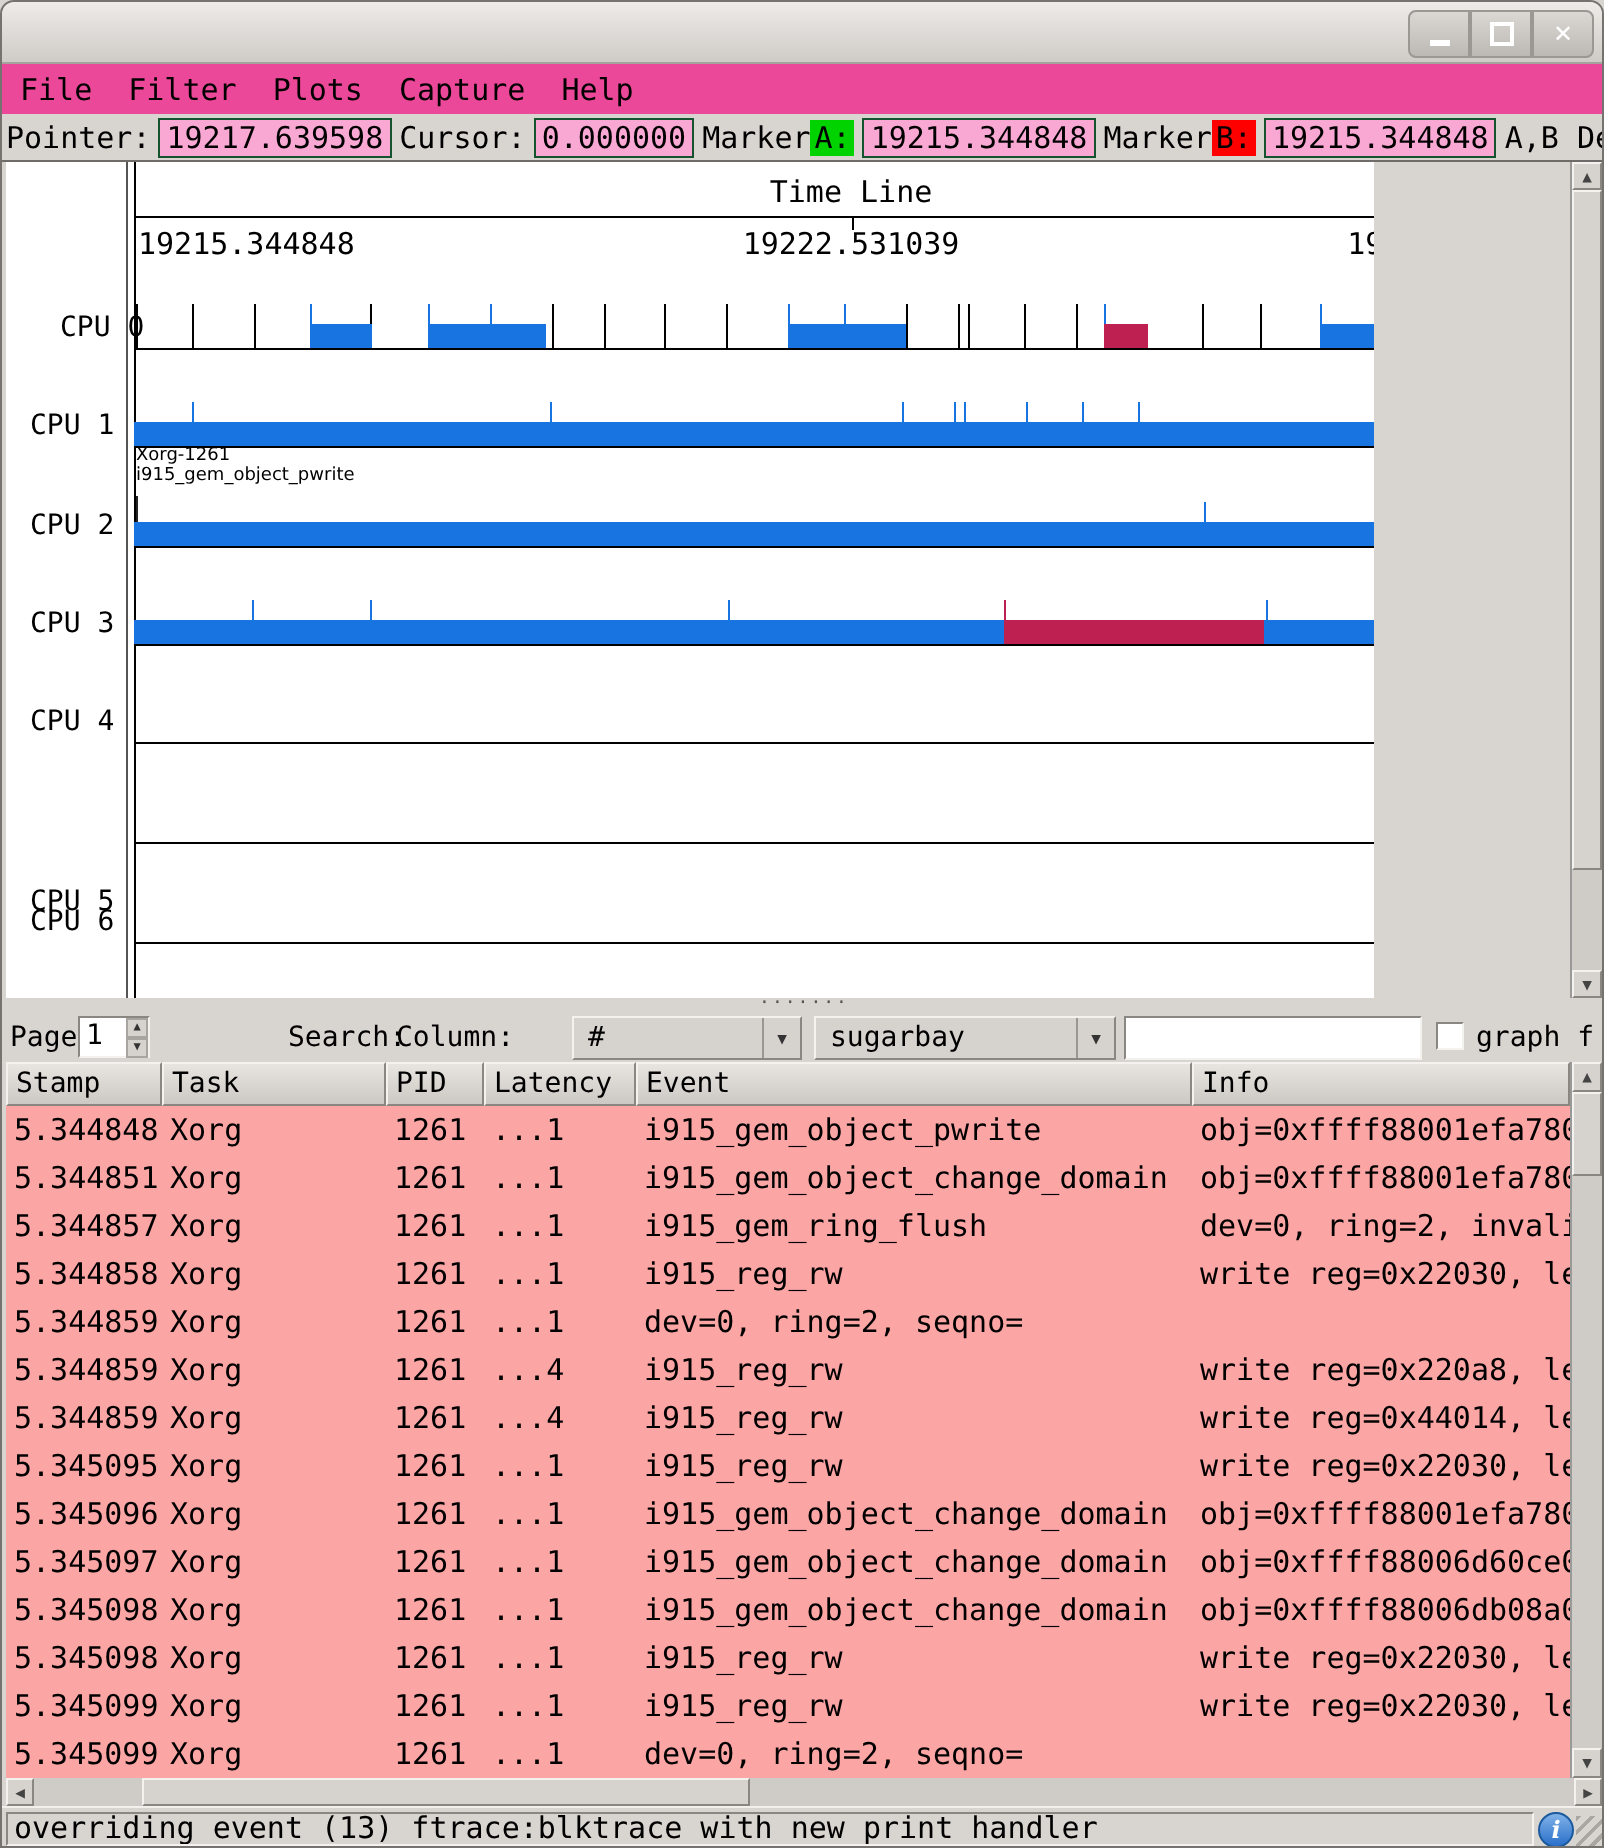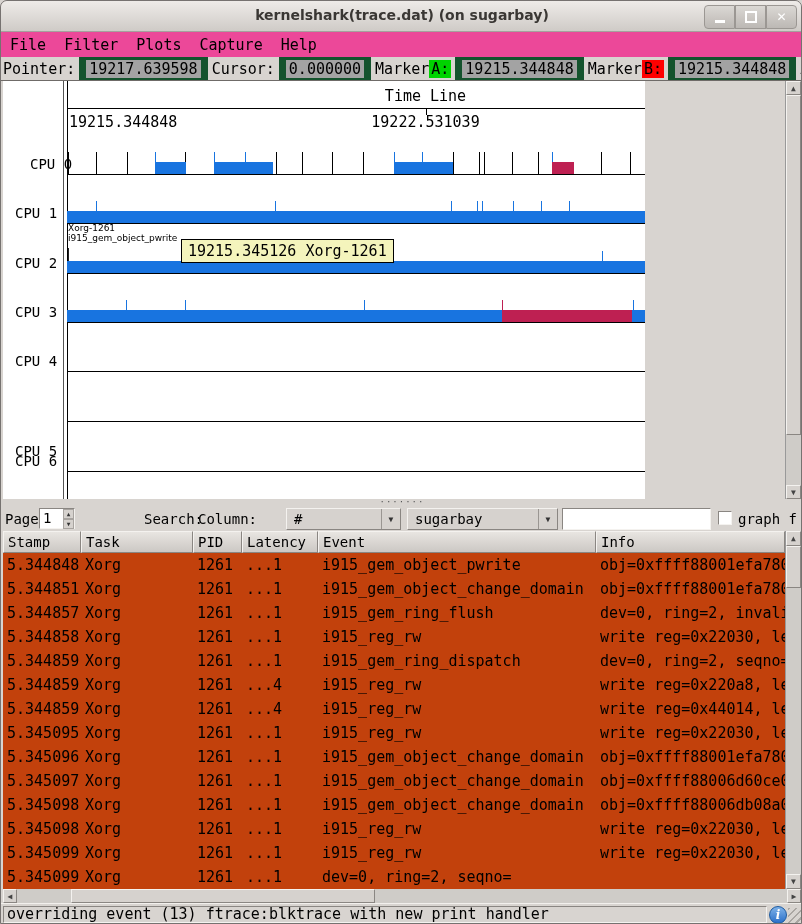--- a/index.html
+++ b/index.html
@@ -28,27 +28,27 @@
 
   
   .menubar{left:0;top:31px;width:802px;height:25px;background:#ec4899;
     display:flex;align-items:center;font-size:15px;}
   .menuitem{padding:2px 9px;cursor:default;}
 
   
   .pointerbar{left:0;top:56px;width:802px;height:24px;background:#d8d4d0;
     border-bottom:1px solid #6f6b68;display:flex;align-items:center;
     font-size:15px;white-space:pre;overflow:hidden;padding-left:2px;box-sizing:border-box;}
-  .valbox{background:#a3a3a3;border:7px solid #14532d;padding:0 3px;margin:1px 4px;}
+  .valbox{background:#f9a8d4;border:1px solid #14532d;padding:0 3px;margin:1px 4px;}
   .mkey{padding:0 2px;font-weight:normal;}
   .mkey.a{background:#00d300;}
   .mkey.b{background:#ff0000;}
 
   
-  .graph{left:2px;top:80px;width:642px;height:418px;background:#fff;overflow:hidden;}
+  .graph{left:2px;top:80px;width:642px;height:418px;background:#fff;overflow:hidden;padding-left:42px;}
   .gutterline{left:60px;top:0;width:1px;height:418px;background:#555;}
   .plotborder{left:64px;top:0;width:1px;height:418px;background:#000;}
   .tl-title{left:64px;top:6px;width:717px;text-align:center;font-size:15px;}
   .tl-rule{left:64px;top:27px;width:718px;height:1px;background:#000;}
   .tl-ctick{left:423px;top:27px;width:1px;height:7px;background:#000;}
   .ts{top:32px;font-size:15px;}
   .cpulabel{font-size:14px;}
   .tooltip{left:178px;top:158px;background:#f4f4bc;border:1px solid #000;
     font-size:15px;padding:2px 6px;white-space:pre;z-index:30;}
   .task-lbls{left:65px;top:142px;font:9px "DejaVu Sans",sans-serif;line-height:10px;z-index:5;}
@@ -88,41 +88,40 @@
     font:14px "DejaVu Sans Mono",monospace;padding:0 3px;outline:none;}
   .checkbox{left:717px;top:4px;width:14px;height:14px;background:#fff;
     border:1px solid;border-color:#8a8682 #f4f2ef #f4f2ef #8a8682;box-sizing:border-box;}
 
   
   .thead{left:2px;top:530px;width:782px;height:22px;display:grid;
     grid-template-columns:78px 112px 49px 76px 278px 1fr;}
   .hcell{background:linear-gradient(#e8e5e1,#ccc8c4);border:1px solid;
     border-color:#f4f2ef #8a8682 #8a8682 #f4f2ef;box-sizing:border-box;
     font-size:14px;padding:2px 0 0 4px;overflow:hidden;white-space:pre;}
-  .tbody{left:2px;top:552px;width:782px;height:336px;background:#c2410c;overflow:hidden;}
+  .tbody{left:2px;top:552px;width:782px;height:336px;background:#fca5a5;overflow:hidden;}
   .trow{display:grid;grid-template-columns:78px 112px 49px 76px 278px 1fr;
     height:24px;line-height:24px;font-size:15px;}
   .tcell{padding-left:4px;overflow:hidden;white-space:pre;}
 
   
   .statusbar{left:0;top:902px;width:802px;height:22px;background:#d8d4d0;border-top:1px solid #f2f0ed;}
   .statusfield{left:2px;top:2px;width:764px;height:17px;border:1px solid;
     border-color:#8a8682 #f4f2ef #f4f2ef #8a8682;box-sizing:border-box;
     font-size:15px;line-height:15px;padding-left:3px;white-space:pre;overflow:hidden;}
   .infoicon{left:768px;top:2px;width:18px;height:18px;border-radius:50%;
     background:linear-gradient(#7fb2e8,#2a6fc9);border:1px solid #1c5aa0;
     color:#fff;font:italic bold 12px "DejaVu Serif",serif;text-align:center;line-height:17px;box-sizing:border-box;}
   .grip{left:787px;top:4px;width:13px;height:15px;
     background:repeating-linear-gradient(135deg,#aaa6a2 0 2px,#d8d4d0 2px 5px);}
 </style>
 </head>
 <body>
 
 <div class="abs titlebar">
-  <div class="abs wtitle">kernelshark(trace.dat) (on sugarbay)</div>
   <div class="abs winbtns">
     <div class="wbtn">
         <span class="glyph-min"></span>
       </div>
     <div class="wbtn">
         <span class="glyph-max"></span>
       </div>
     <div class="wbtn">
         <span class="glyph-close">✕</span>
       </div>
@@ -146,21 +145,20 @@
   <div class="abs tl-rule"></div>
   <div class="abs tl-ctick"></div>
   <div class="abs ts" style="left:66px;">19215.344848</div>
   <div class="abs ts" style="left:64px;width:717px;text-align:center;">19222.531039</div>
   <div class="abs ts" style="left:64px;width:715px;text-align:right;">19229.717229</div>
   <div class="abs task-lbls">
     <div>Xorg-1261</div>
     <div>i915_gem_object_pwrite</div>
   </div>
   <div class="abs minitick"></div>
-  <div class="abs tooltip">19215.345126 Xorg-1261</div>
 <div class="abs cpulabel" style="left: 27px; top: 75px;">CPU 0</div>
     <div class="abs" style="left: 64px; top: 93px; width: 717px; height: 1px; background: rgb(0, 0, 0);"></div>
     <div class="abs" style="left: 65px; top: 71px; width: 1px; height: 22px; background: rgb(0, 0, 0);"></div>
     <div class="abs" style="left: 93px; top: 71px; width: 1px; height: 22px; background: rgb(0, 0, 0);"></div>
     <div class="abs" style="left: 124px; top: 71px; width: 1px; height: 22px; background: rgb(0, 0, 0);"></div>
     <div class="abs" style="left: 182px; top: 71px; width: 1px; height: 22px; background: rgb(0, 0, 0);"></div>
     <div class="abs" style="left: 273px; top: 71px; width: 1px; height: 22px; background: rgb(0, 0, 0);"></div>
     <div class="abs" style="left: 299px; top: 71px; width: 1px; height: 22px; background: rgb(0, 0, 0);"></div>
     <div class="abs" style="left: 329px; top: 71px; width: 1px; height: 22px; background: rgb(0, 0, 0);"></div>
     <div class="abs" style="left: 360px; top: 71px; width: 1px; height: 22px; background: rgb(0, 0, 0);"></div>
@@ -293,21 +291,20 @@
       <span class="tcell">1261</span>
       <span class="tcell">...1</span>
       <span class="tcell">i915_reg_rw</span>
       <span class="tcell">write reg=0x22030, le</span>
     </div>
     <div class="trow">
       <span class="tcell">5.344859</span>
       <span class="tcell">Xorg</span>
       <span class="tcell">1261</span>
       <span class="tcell">...1</span>
-      <span class="tcell">i915_gem_ring_dispatch</span>
       <span class="tcell">dev=0, ring=2, seqno=</span>
     </div>
     <div class="trow">
       <span class="tcell">5.344859</span>
       <span class="tcell">Xorg</span>
       <span class="tcell">1261</span>
       <span class="tcell">...4</span>
       <span class="tcell">i915_reg_rw</span>
       <span class="tcell">write reg=0x220a8, le</span>
     </div>

